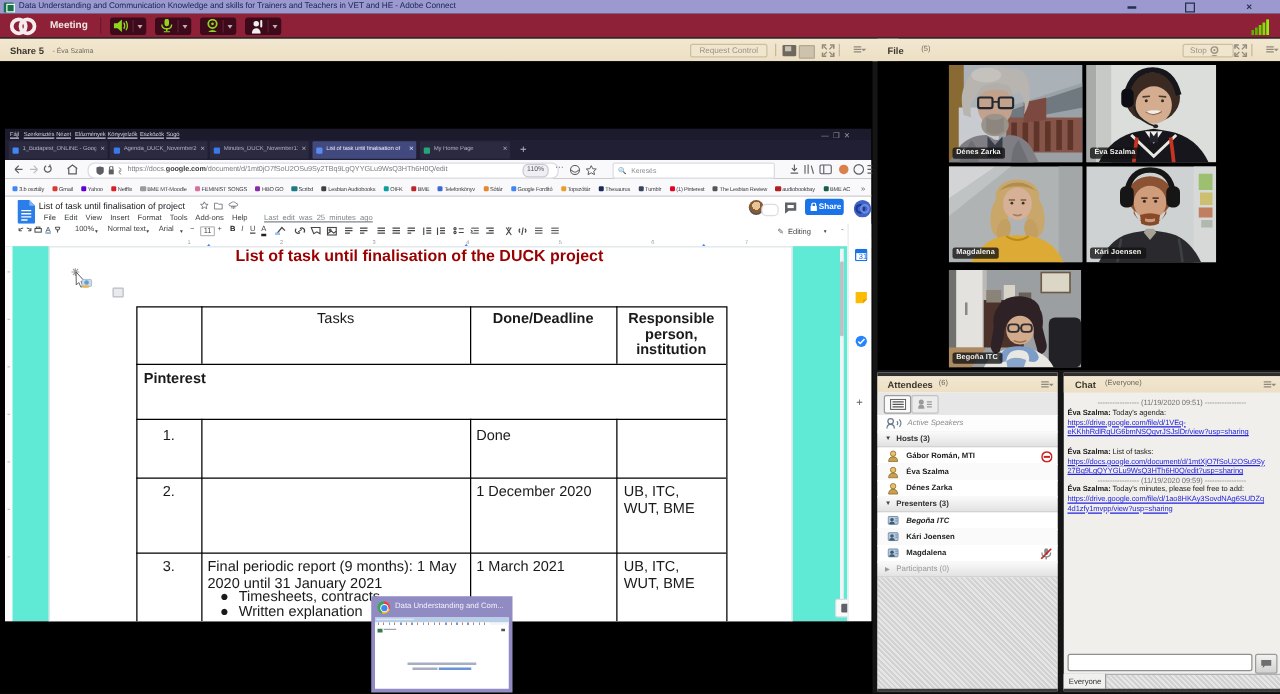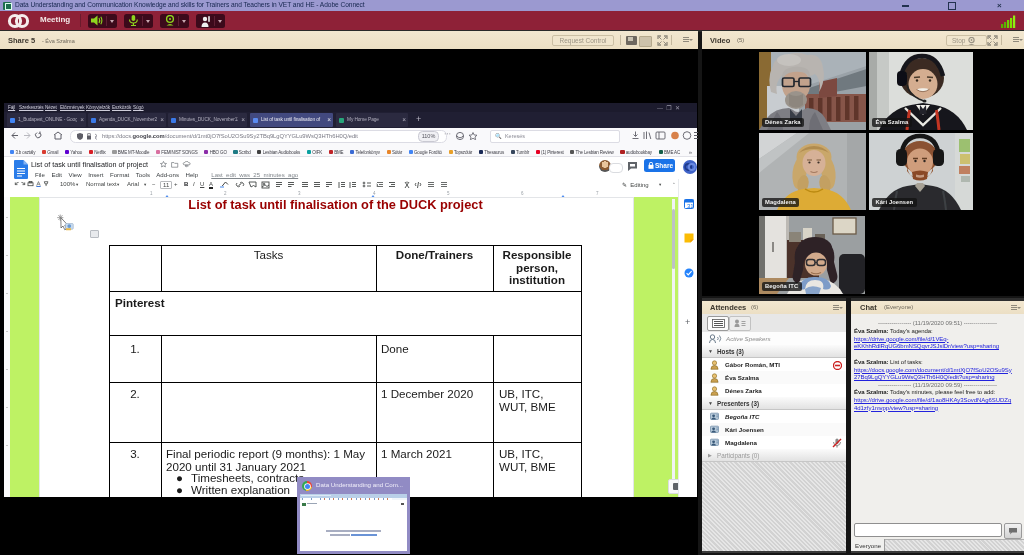--- a/index.html
+++ b/index.html
@@ -15,21 +15,21 @@
   .mbtn{position:absolute;top:2.5px;height:14px;background:#3c0a1b;border-radius:2.5px;}
   .mbtn .arr{position:absolute;right:3px;top:6px;width:0;height:0;border-left:2.5px solid transparent;border-right:2.5px solid transparent;border-top:3px solid #c9a9b2;}
   .mbtn .sep{position:absolute;right:10px;top:2px;bottom:2px;width:1px;background:#5e1f33;}
   #underbar{left:0;top:30px;width:1024px;height:2px;background:#2a2a2a;}
   
   .podhead{position:absolute;background:linear-gradient(#f2e7d0,#ecdfc4);}
   .podtitle{font-weight:bold;color:#3c372e;font-size:7.5px;}
   .podmenu{position:absolute;width:9px;height:7px;}
   .podmenu:before{content:"";position:absolute;left:0;top:1px;width:6px;height:1.2px;background:#8f897c;box-shadow:0 2px 0 #8f897c,0 4px 0 #8f897c;}
   .podmenu:after{content:"";position:absolute;right:-1px;top:3px;border-left:2px solid transparent;border-right:2px solid transparent;border-top:2.5px solid #8f897c;}
-  #sharehead{left:0;top:31px;width:698px;height:18px;}
+  #sharehead{left:0;top:31px;width:698px;height:18px;padding-left:21px;}
   #sharebody{left:0;top:49px;width:698px;height:506px;background:#000;}
   #videohead{left:702px;top:31px;width:322px;height:18px;}
   #videobody{left:702px;top:49px;width:322px;height:247px;background:#000;}
   #attpod{left:702px;top:298px;width:144px;height:255px;background:#fff;}
   #chatpod{left:851px;top:298px;width:173px;height:255px;background:#f0efec;}
   .hbtn{position:absolute;background:#f0e5cd;border:1px solid #cbbfa4;border-radius:2px;color:#9b9485;}
   
   .ffm{position:absolute;top:1.5px;font-size:4.7px;letter-spacing:-0.1px;color:#cfcedb;text-decoration:underline;text-decoration-thickness:0.5px;text-underline-offset:1px;}
   .fftab{position:absolute;top:1px;height:14px;background:#2b2a40;border-radius:1px;}
   .fftab .fav{position:absolute;left:3px;top:4.5px;width:5px;height:5px;border-radius:1px;}
@@ -349,21 +349,21 @@
           <span class="rn" style="left:294px;">3</span>
           <span class="rn" style="left:369px;">4</span>
           <span class="rn" style="left:443px;">5</span>
           <span class="rn" style="left:517px;">6</span>
           <span class="rn" style="left:592px;">7</span>
         <div class="abs" style="left:160px;top:4px;width:0;height:0;border-left:3px solid transparent;border-right:3px solid transparent;border-bottom:4px solid #4b8bf0;"></div>
         <div class="abs" style="left:366px;top:4px;width:0;height:0;border-left:3px solid transparent;border-right:3px solid transparent;border-bottom:4px solid #4b8bf0;"></div>
         <div class="abs" style="left:556px;top:4px;width:0;height:0;border-left:3px solid transparent;border-right:3px solid transparent;border-bottom:4px solid #4b8bf0;"></div>
       </div>
 
-      <div class="abs" id="dcanvas" style="left:0;top:40.5px;width:674px;height:299.5px;background:#bef264;">
+      <div class="abs" id="dcanvas" style="left:0;top:40.5px;width:674px;height:299.5px;background:#5eead4;">
         <div class="abs" id="dpage" style="left:35px;top:0px;width:593px;height:299.5px;background:#ffffff;border:0.5px solid #e3e5e8;"></div>
 
         <div class="abs" style="left:668px;top:2px;width:3px;height:294px;background:#f1f3f4;"></div>
         <div class="abs" style="left:668px;top:12px;width:3px;height:60px;background:#bdc1c6;border-radius:1.5px;"></div>
 
         <div class="abs" style="left:0;top:0;width:6px;height:299.5px;background:#fbfbfc;"></div>
         <div class="abs" style="left:2px;top:20px;width:2px;height:1px;background:#c8c8c8;box-shadow:0 38px 0 #c8c8c8,0 76px 0 #c8c8c8,0 114px 0 #c8c8c8,0 152px 0 #c8c8c8,0 190px 0 #c8c8c8,0 228px 0 #c8c8c8;"></div>
 
         <div class="abs" style="left:35px;top:-0.5px;width:593px;text-align:center;font-size:12.8px;font-weight:bold;color:#990000;">List of task until finalisation of the DUCK project</div>
 
@@ -382,21 +382,21 @@
         <div class="abs" style="left:105px;top:184.5px;width:472px;height:1px;background:#000;"></div>
         <div class="abs" style="left:105px;top:244.5px;width:472px;height:1px;background:#000;"></div>
         <div class="abs" style="left:157px;top:48px;width:1px;height:46px;background:#000;"></div>
         <div class="abs" style="left:372px;top:48px;width:1px;height:46px;background:#000;"></div>
         <div class="abs" style="left:489px;top:48px;width:1px;height:46px;background:#000;"></div>
         <div class="abs" style="left:157px;top:138px;width:1px;height:161.5px;background:#000;"></div>
         <div class="abs" style="left:372px;top:138px;width:1px;height:161.5px;background:#000;"></div>
         <div class="abs" style="left:489px;top:138px;width:1px;height:161.5px;background:#000;"></div>
 
         <div class="cell" style="left:157px;top:52px;width:215px;text-align:center;font-weight:normal;">Tasks</div>
-        <div class="cell" style="left:372px;top:52px;width:117px;text-align:center;font-weight:bold;">Done/Trainers</div>
+        <div class="cell" style="left:372px;top:52px;width:117px;text-align:center;font-weight:bold;">Done/Deadline</div>
         <div class="cell" style="left:489px;top:52px;width:88px;text-align:center;font-weight:bold;">Responsible person, institution</div>
         <div class="cell" style="left:111px;top:100px;font-weight:bold;">Pinterest</div>
         <div class="cell" style="left:105px;top:146px;width:52px;text-align:center;">1.</div>
         <div class="cell" style="left:377px;top:146px;">Done</div>
         <div class="cell" style="left:105px;top:191px;width:52px;text-align:center;">2.</div>
         <div class="cell" style="left:377px;top:191px;">1 December 2020</div>
         <div class="cell" style="left:495px;top:191px;">UB, ITC,<br>WUT, BME</div>
         <div class="cell" style="left:105px;top:251px;width:52px;text-align:center;">3.</div>
         <div class="cell" style="left:162px;top:251px;">Final periodic report (9 months): 1 May<br>2020 until 31 January 2021</div>
         <div class="cell" style="left:172px;top:275px;">●</div>
@@ -443,21 +443,21 @@
         <div class="abs" style="left:7px;top:9.3px;width:10px;height:1.2px;background:#9aa5b5;"></div>
         <div class="abs" style="left:101px;top:8.8px;width:2.5px;height:2.5px;background:#555;"></div>
         <div class="abs" style="left:26px;top:36px;width:55px;height:1.5px;background:#a8aec2;"></div>
         <div class="abs" style="left:30px;top:40px;width:20px;height:1.5px;background:#a8aec2;"></div>
         <div class="abs" style="left:51px;top:40px;width:26px;height:1.5px;background:#6a93d6;"></div>
       </div>
     </div>
   </div>
 
   <div class="abs podhead" id="videohead">
-    <span class="podtitle" style="position:absolute;left:8px;top:5px;">Video</span>
+    <span class="podtitle" style="position:absolute;left:8px;top:5px;">File</span>
     <span style="position:absolute;left:35px;top:6px;font-size:6px;color:#6e685c;">(5)</span>
     <div class="hbtn" style="left:244px;top:4px;width:34px;height:9px;font-size:6.5px;text-align:left;line-height:9px;padding-left:5px;">Stop</div>
     <svg class="abs" style="left:265px;top:6px;" width="9" height="8" viewBox="0 0 9 8">
         <circle cx="4.5" cy="3" r="2.6" fill="none" stroke="#9b9485" stroke-width="1.2"></circle>
         <circle cx="4.5" cy="3" r="0.9" fill="#9b9485"></circle>
         <path d="M1.5 8 Q4.5 5.8 7.5 8 Z" fill="#9b9485"></path>
       </svg>
     <svg class="abs" style="left:285px;top:4px;" width="11" height="11" viewBox="0 0 11 11">
       <g stroke="#8f897c" stroke-width="1.3" fill="none">
         <path d="M1 4 L1 1 L4 1 M7 1 L10 1 L10 4 M10 7 L10 10 L7 10 M4 10 L1 10 L1 7"></path>

